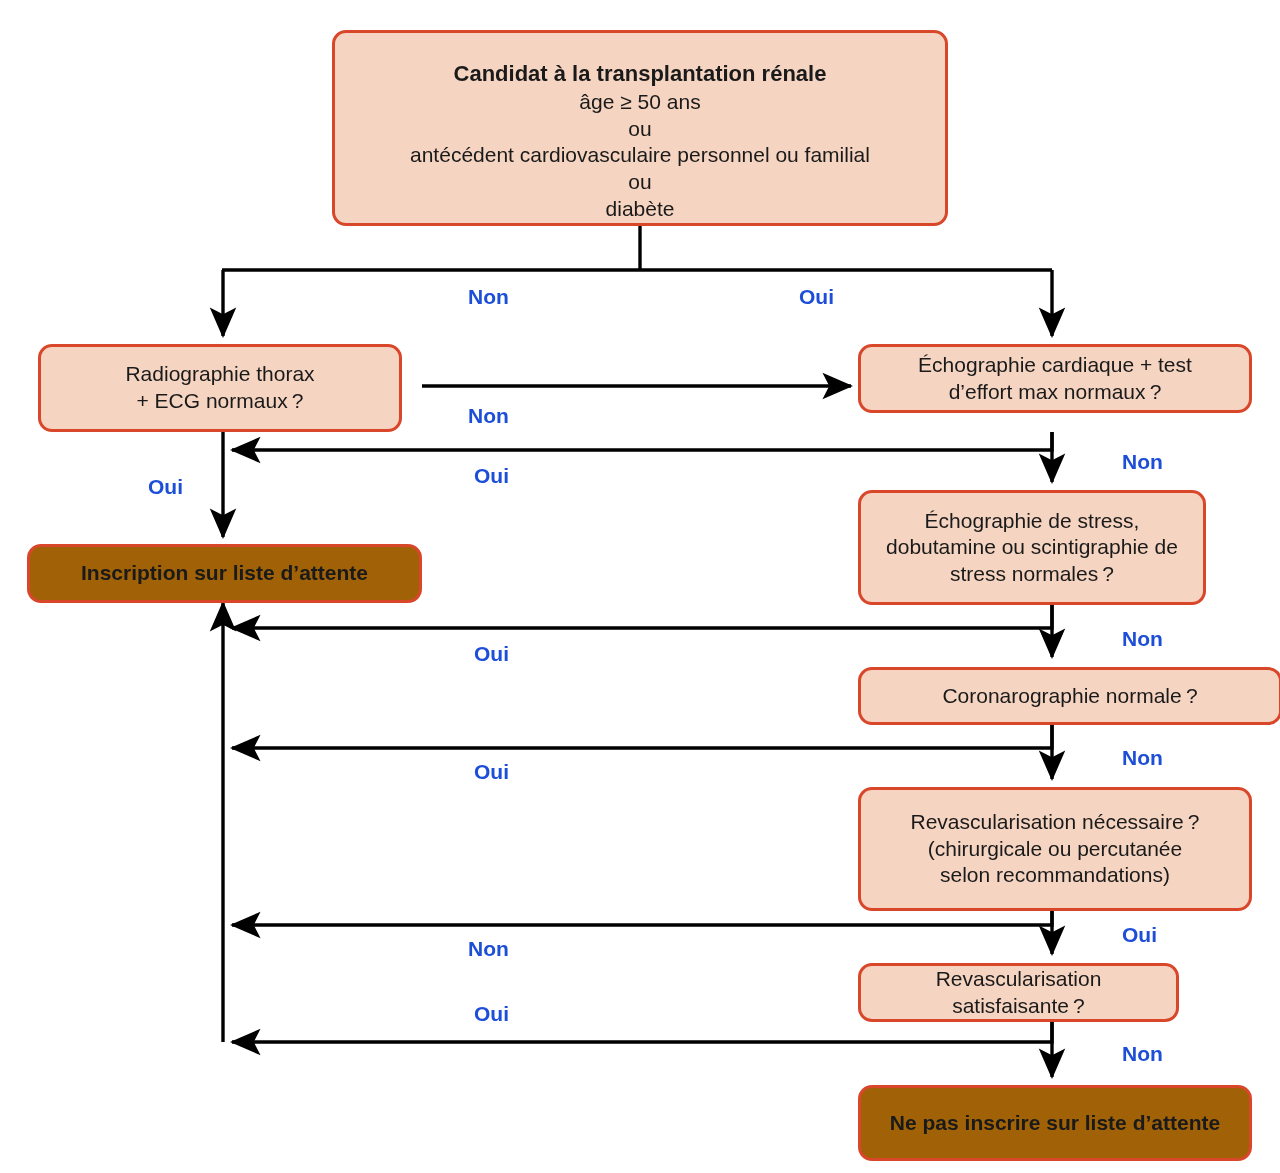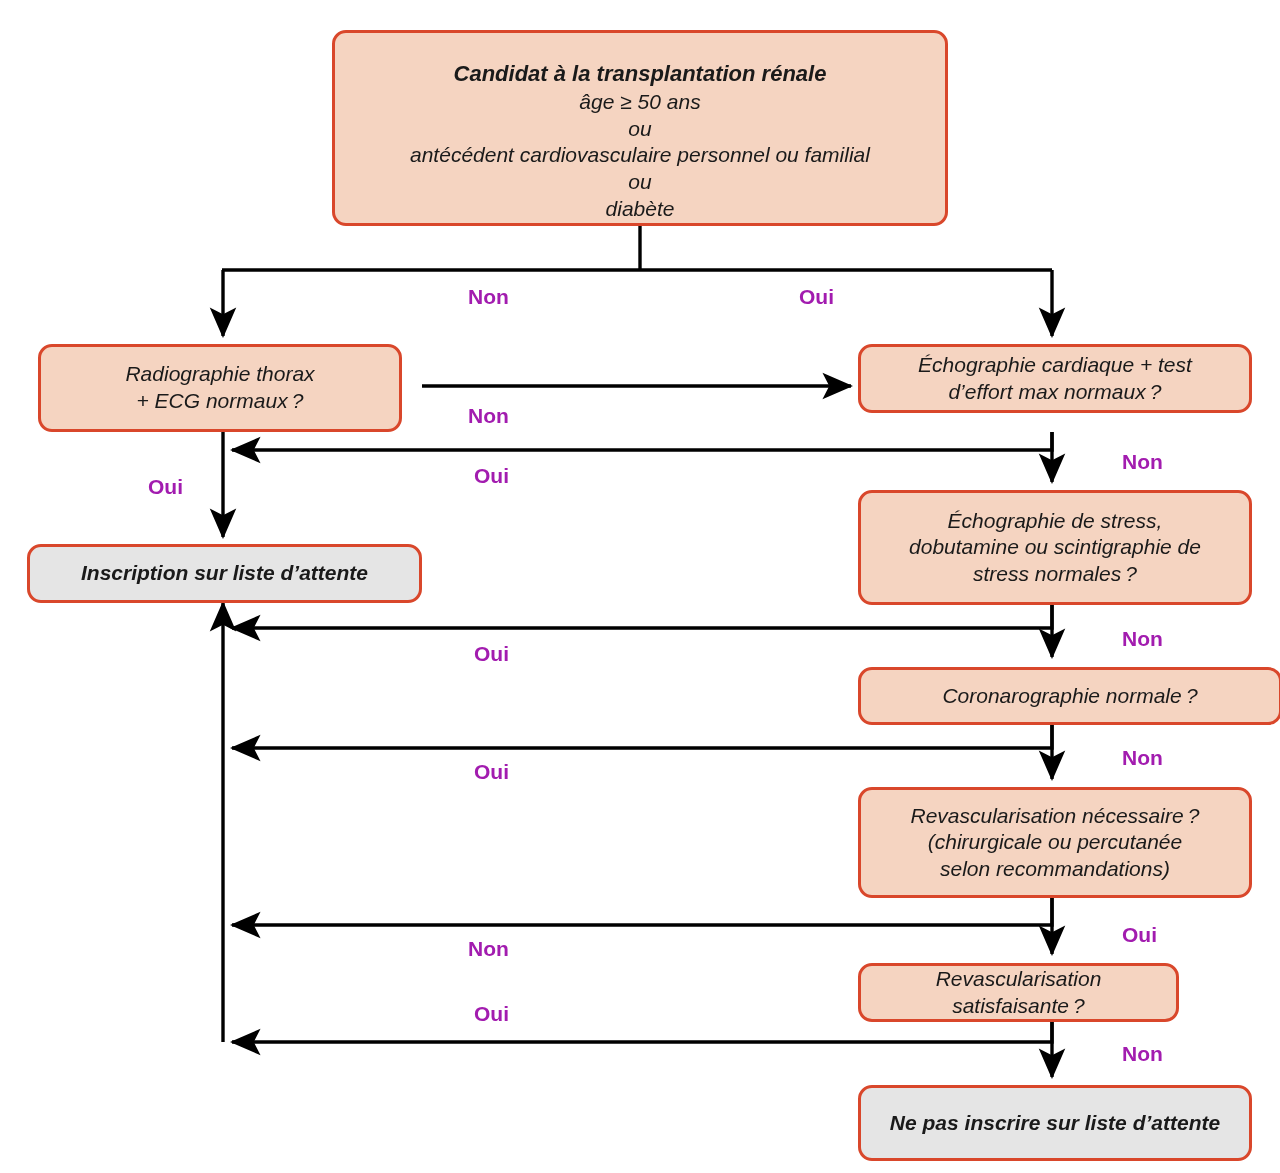--- a/index.html
+++ b/index.html
@@ -28,41 +28,40 @@
     border: 3px solid #d9472b;
     border-radius: 14px;
     display: flex;
     align-items: center;
     justify-content: center;
     text-align: center;
     color: #1a1a1a;
     line-height: 1.27;
   }
   .fill-light { background: #f5d4c1; }
-  .fill-dark  { background: #e5e5e5; }
+  .fill-dark  { background: #a16207; }
   .node-text {
     display: block;
     white-space: pre-line;
     font-size: 21px;
     padding: 12px 10px;
-    font-style: italic;
   }
   .node-text.bold { font-weight: bold; }
   .node-text.title-block { font-size: 21px; }
   .node-text .hdr {
     display: block;
     font-weight: bold;
     font-size: 22px;
     margin-bottom: 1px;
   }
   .edge-label {
     position: absolute;
     font-size: 21px;
     font-weight: bold;
-    color: #a21caf;
+    color: #1d4ed8;
     white-space: nowrap;
   }
 </style>
 </head>
 <body>
 
 <div id="chart-root">
 
   <svg id="flow-svg" viewBox="0 0 1280 1173" xmlns="http://www.w3.org/2000/svg">
     <defs>
@@ -119,31 +118,31 @@
   <div class="node-box fill-light" style="left:38px; top:344px; width:364px; height:88px;">
     <span class="node-text">Radiographie thorax
 + ECG normaux ?</span>
   </div>
 
   <div class="node-box fill-light" style="left:858px; top:344px; width:394px; height:69px;">
     <span class="node-text">Échographie cardiaque + test
 d’effort max normaux ?</span>
   </div>
 
-  <div class="node-box fill-light" style="left:858px; top:490px; width:394px; height:115px;">
+  <div class="node-box fill-light" style="left:858px; top:490px; width:348px; height:115px;">
     <span class="node-text">Échographie de stress,
 dobutamine ou scintigraphie de
 stress normales ?</span>
   </div>
 
   <div class="node-box fill-light" style="left:858px; top:667px; width:424px; height:58px;">
     <span class="node-text">Coronarographie normale ?</span>
   </div>
 
-  <div class="node-box fill-light" style="left:858px; top:787px; width:394px; height:111px;">
+  <div class="node-box fill-light" style="left:858px; top:787px; width:394px; height:124px;">
     <span class="node-text">Revascularisation nécessaire ?
 (chirurgicale ou percutanée
 selon recommandations)</span>
   </div>
 
   <div class="node-box fill-light" style="left:858px; top:963px; width:321px; height:59px;">
     <span class="node-text">Revascularisation satisfaisante ?</span>
   </div>
 
   <div class="node-box fill-dark" style="left:27px; top:544px; width:395px; height:59px;">

